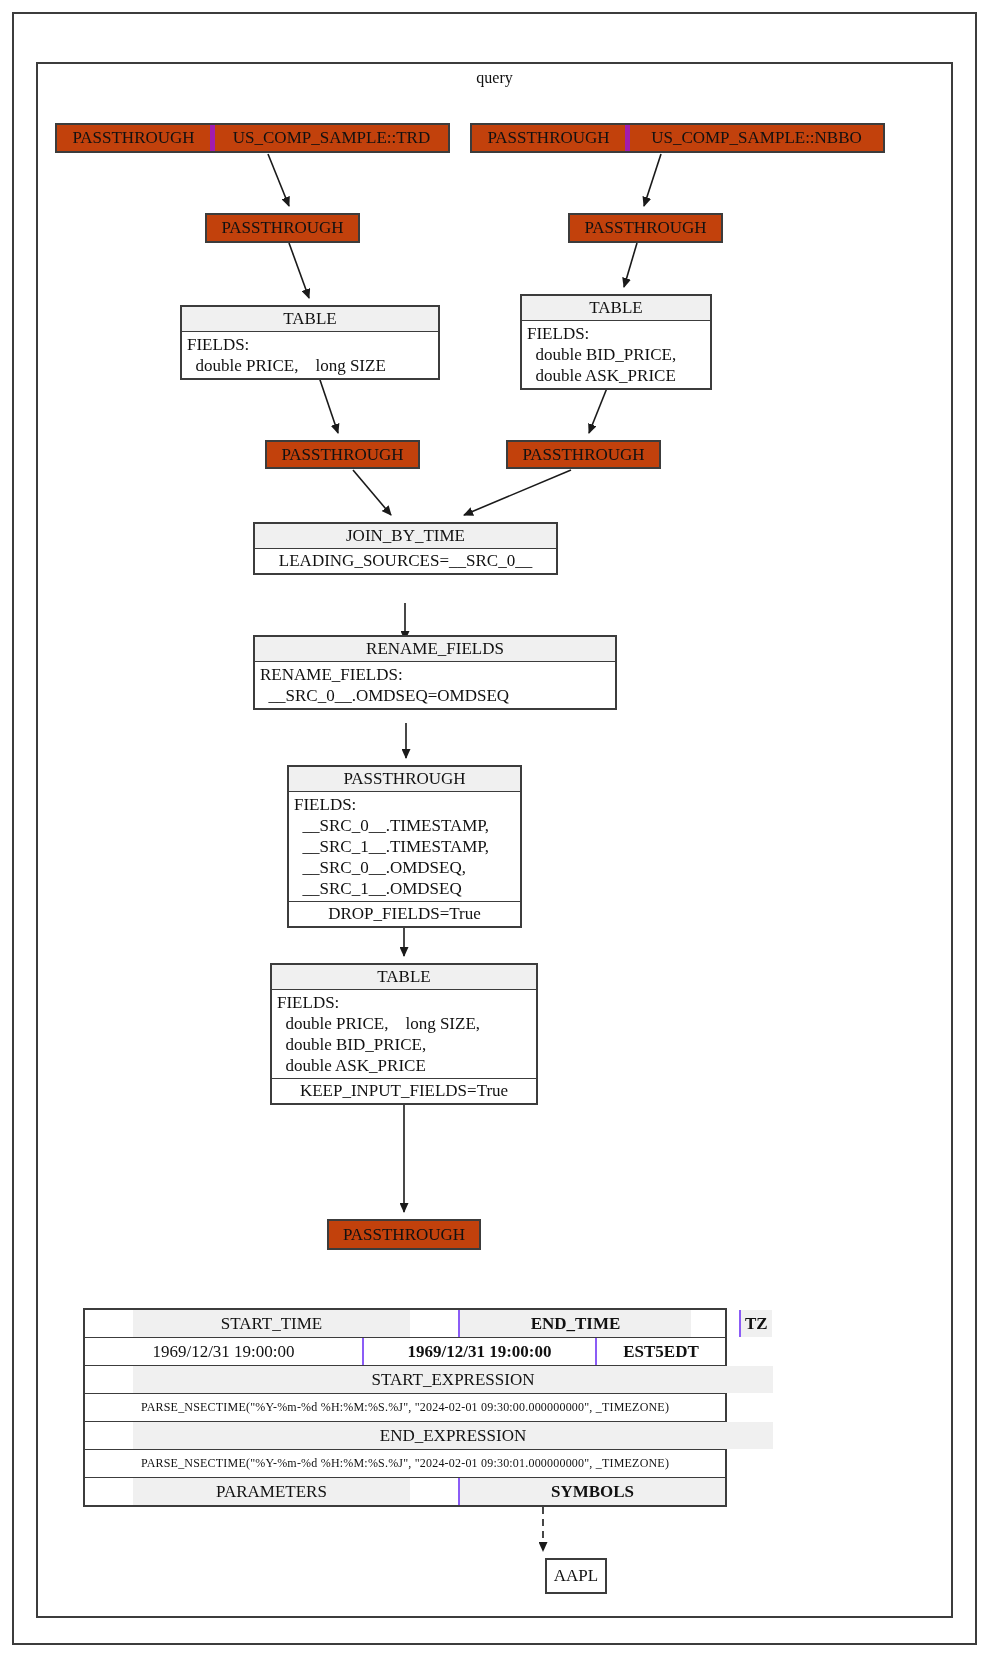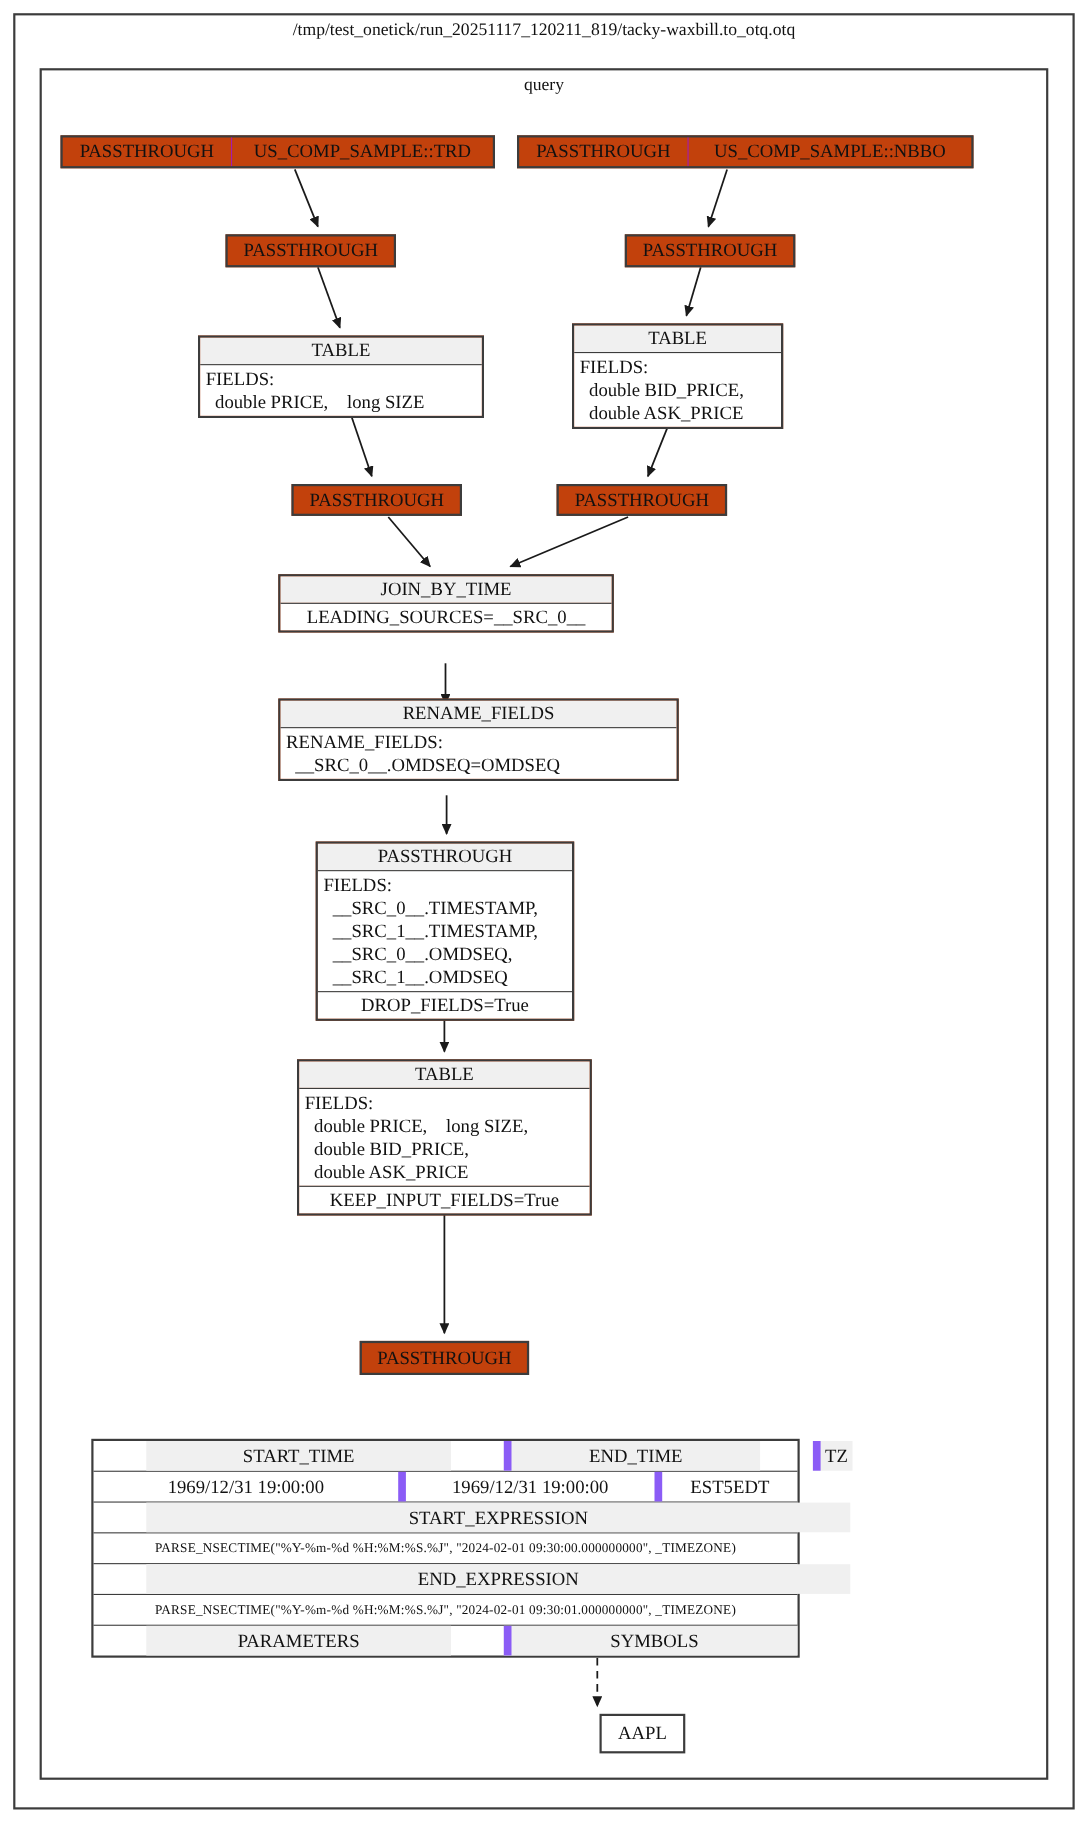--- a/index.html
+++ b/index.html
@@ -12,40 +12,39 @@
 
   svg.edges { position: absolute; left: 0; top: 0; z-index: 1; }
 
   .node { position: absolute; z-index: 2; background: #c2410c; border: 2px solid #3c3c3c; font-size: 17px; }
   .node .hdr { background: #f0f0f0; text-align: center; padding: 2px 6px; }
   .node .body { background: #ffffff; border-top: 1px solid #3c3c3c; padding: 2px 5px; white-space: pre; line-height: 21px; }
   .node .row { background: #ffffff; border-top: 1px solid #3c3c3c; text-align: center; padding: 2px 6px; }
   .simple { display: flex; align-items: center; justify-content: center; padding: 1px 4px; }
   .record { display: flex; align-items: stretch; }
   .record .cell { padding: 2px 6px; display: flex; align-items: center; justify-content: center; white-space: nowrap; }
-  .record .cell + .cell { border-left: 1px solid #a21caf; }
+  .record .cell + .cell { border-left: 5px solid #a21caf; }
 
   .qtable { position: absolute; z-index: 2; left: 83px; top: 1308px; width: 644px; border: 2px solid #3c3c3c; background: #fff; font-size: 17px; }
   .qtable .trow { display: flex; border-top: 1px solid #3c3c3c; }
   .qtable .trow:first-child { border-top: none; }
   .qtable .tcell { padding: 3px 4px; text-align: center; height: 27px; display: flex; align-items: center; justify-content: center; flex: 0 0 auto; }
-  .qtable .tcell + .tcell { border-left: 7px solid #8b5cf6; }
+  .qtable .tcell + .tcell { border-left: 2px solid #8b5cf6; font-weight: bold; }
   .qtable .grey { background: #f0f0f0; margin-left: 48px; }
   .qtable .expr { font-size: 12px; letter-spacing: 0.2px; white-space: nowrap; }
   .qtable .full { width: 100%; }
 
   .symbol-node { background: #ffffff; }
 </style>
 </head>
 <body>
 
 <div class="canvas">
 
   <div class="frame" style="left:12px; top:12px; width:965px; height:1633px;"></div>
-  <div class="graph-title">/tmp/test_onetick/run_20251117_120211_819/tacky-waxbill.to_otq.otq</div>
 
   <div class="frame" style="left:36px; top:62px; width:917px; height:1556px;"></div>
   <div class="cluster-label">query</div>
 
   <svg class="edges" width="989" height="1659" viewBox="0 0 989 1659">
     <defs>
       <marker id="ah" markerWidth="11" markerHeight="9" refX="9" refY="4.5" orient="auto" markerUnits="userSpaceOnUse">
         <path d="M0,0 L10,4.5 L0,9 z" fill="#1a1a1a"></path>
       </marker>
     </defs>
@@ -145,15 +144,15 @@
     </div>
     <div class="trow">
       <div class="tcell expr full">PARSE_NSECTIME("%Y-%m-%d %H:%M:%S.%J", "2024-02-01 09:30:01.000000000", _TIMEZONE)</div>
     </div>
     <div class="trow">
       <div class="tcell grey" style="width:277px;">PARAMETERS</div>
       <div class="tcell grey" style="flex:1;">SYMBOLS</div>
     </div>
   </div>
 
-  <div class="node simple symbol-node" style="left:545px; top:1558px; width:78px; height:36px;">AAPL</div>
+  <div class="node simple symbol-node" style="left:545px; top:1558px; width:62px; height:36px;">AAPL</div>
 
 </div>
 
 </body></html>

